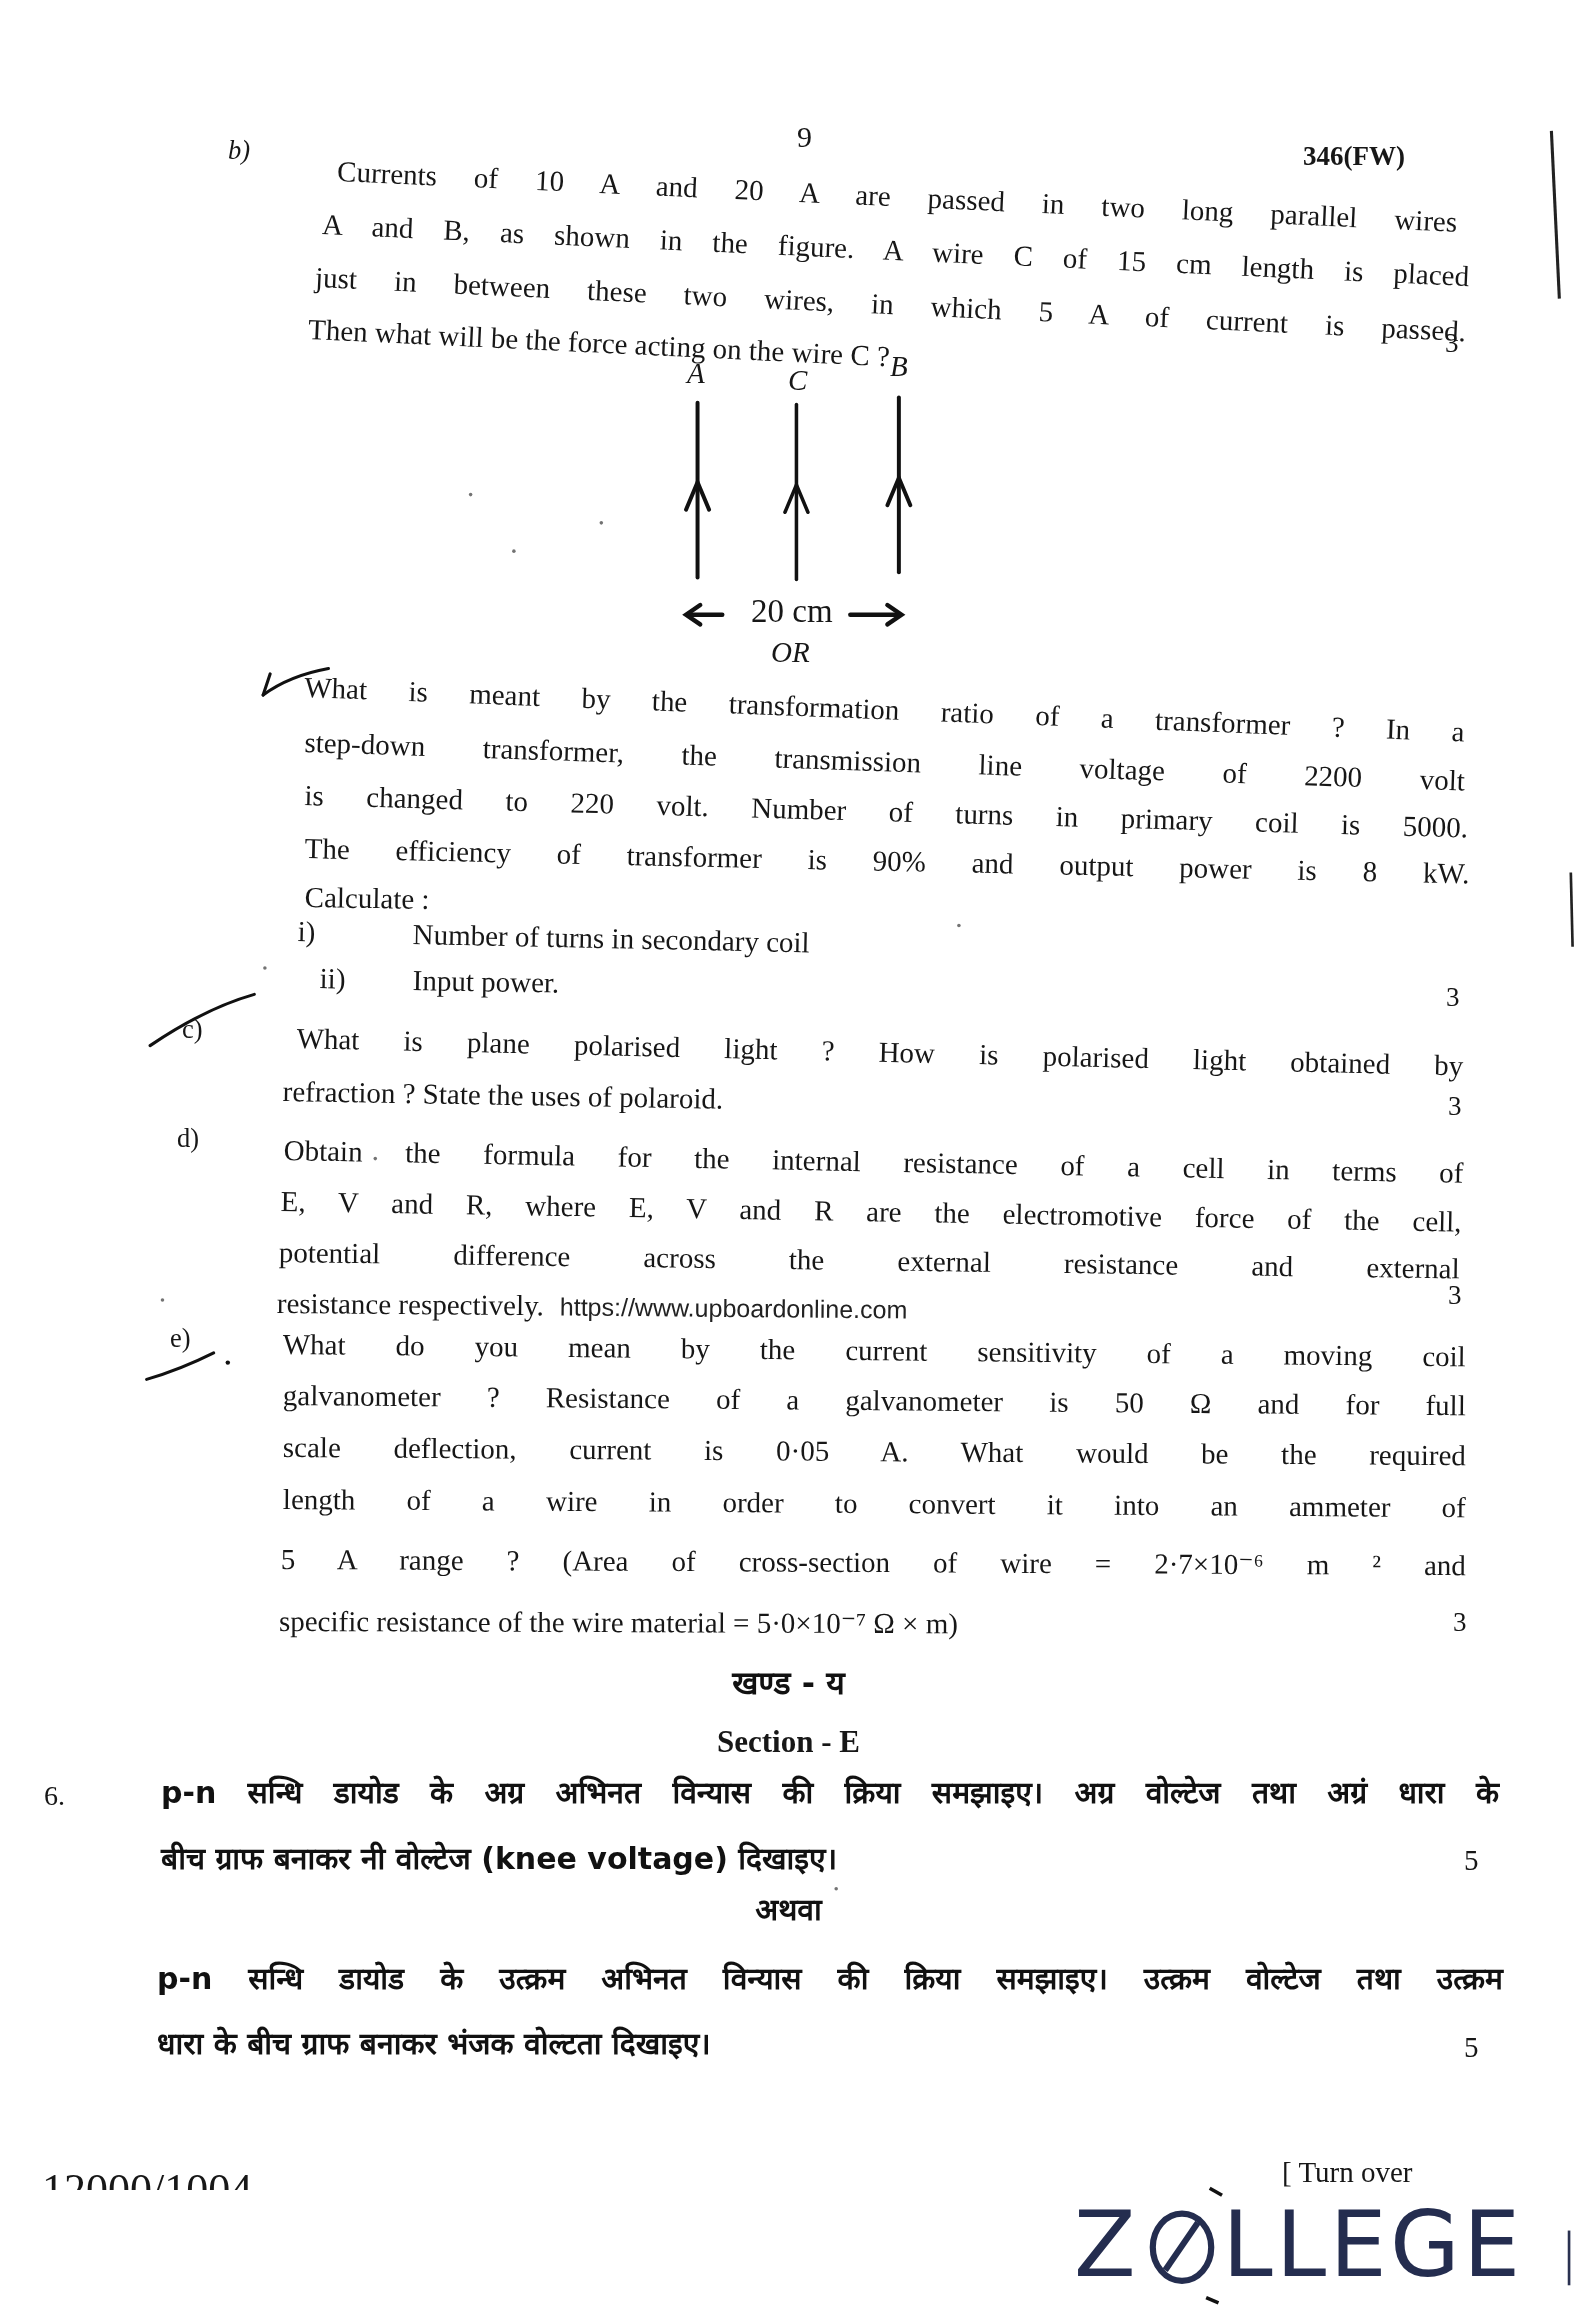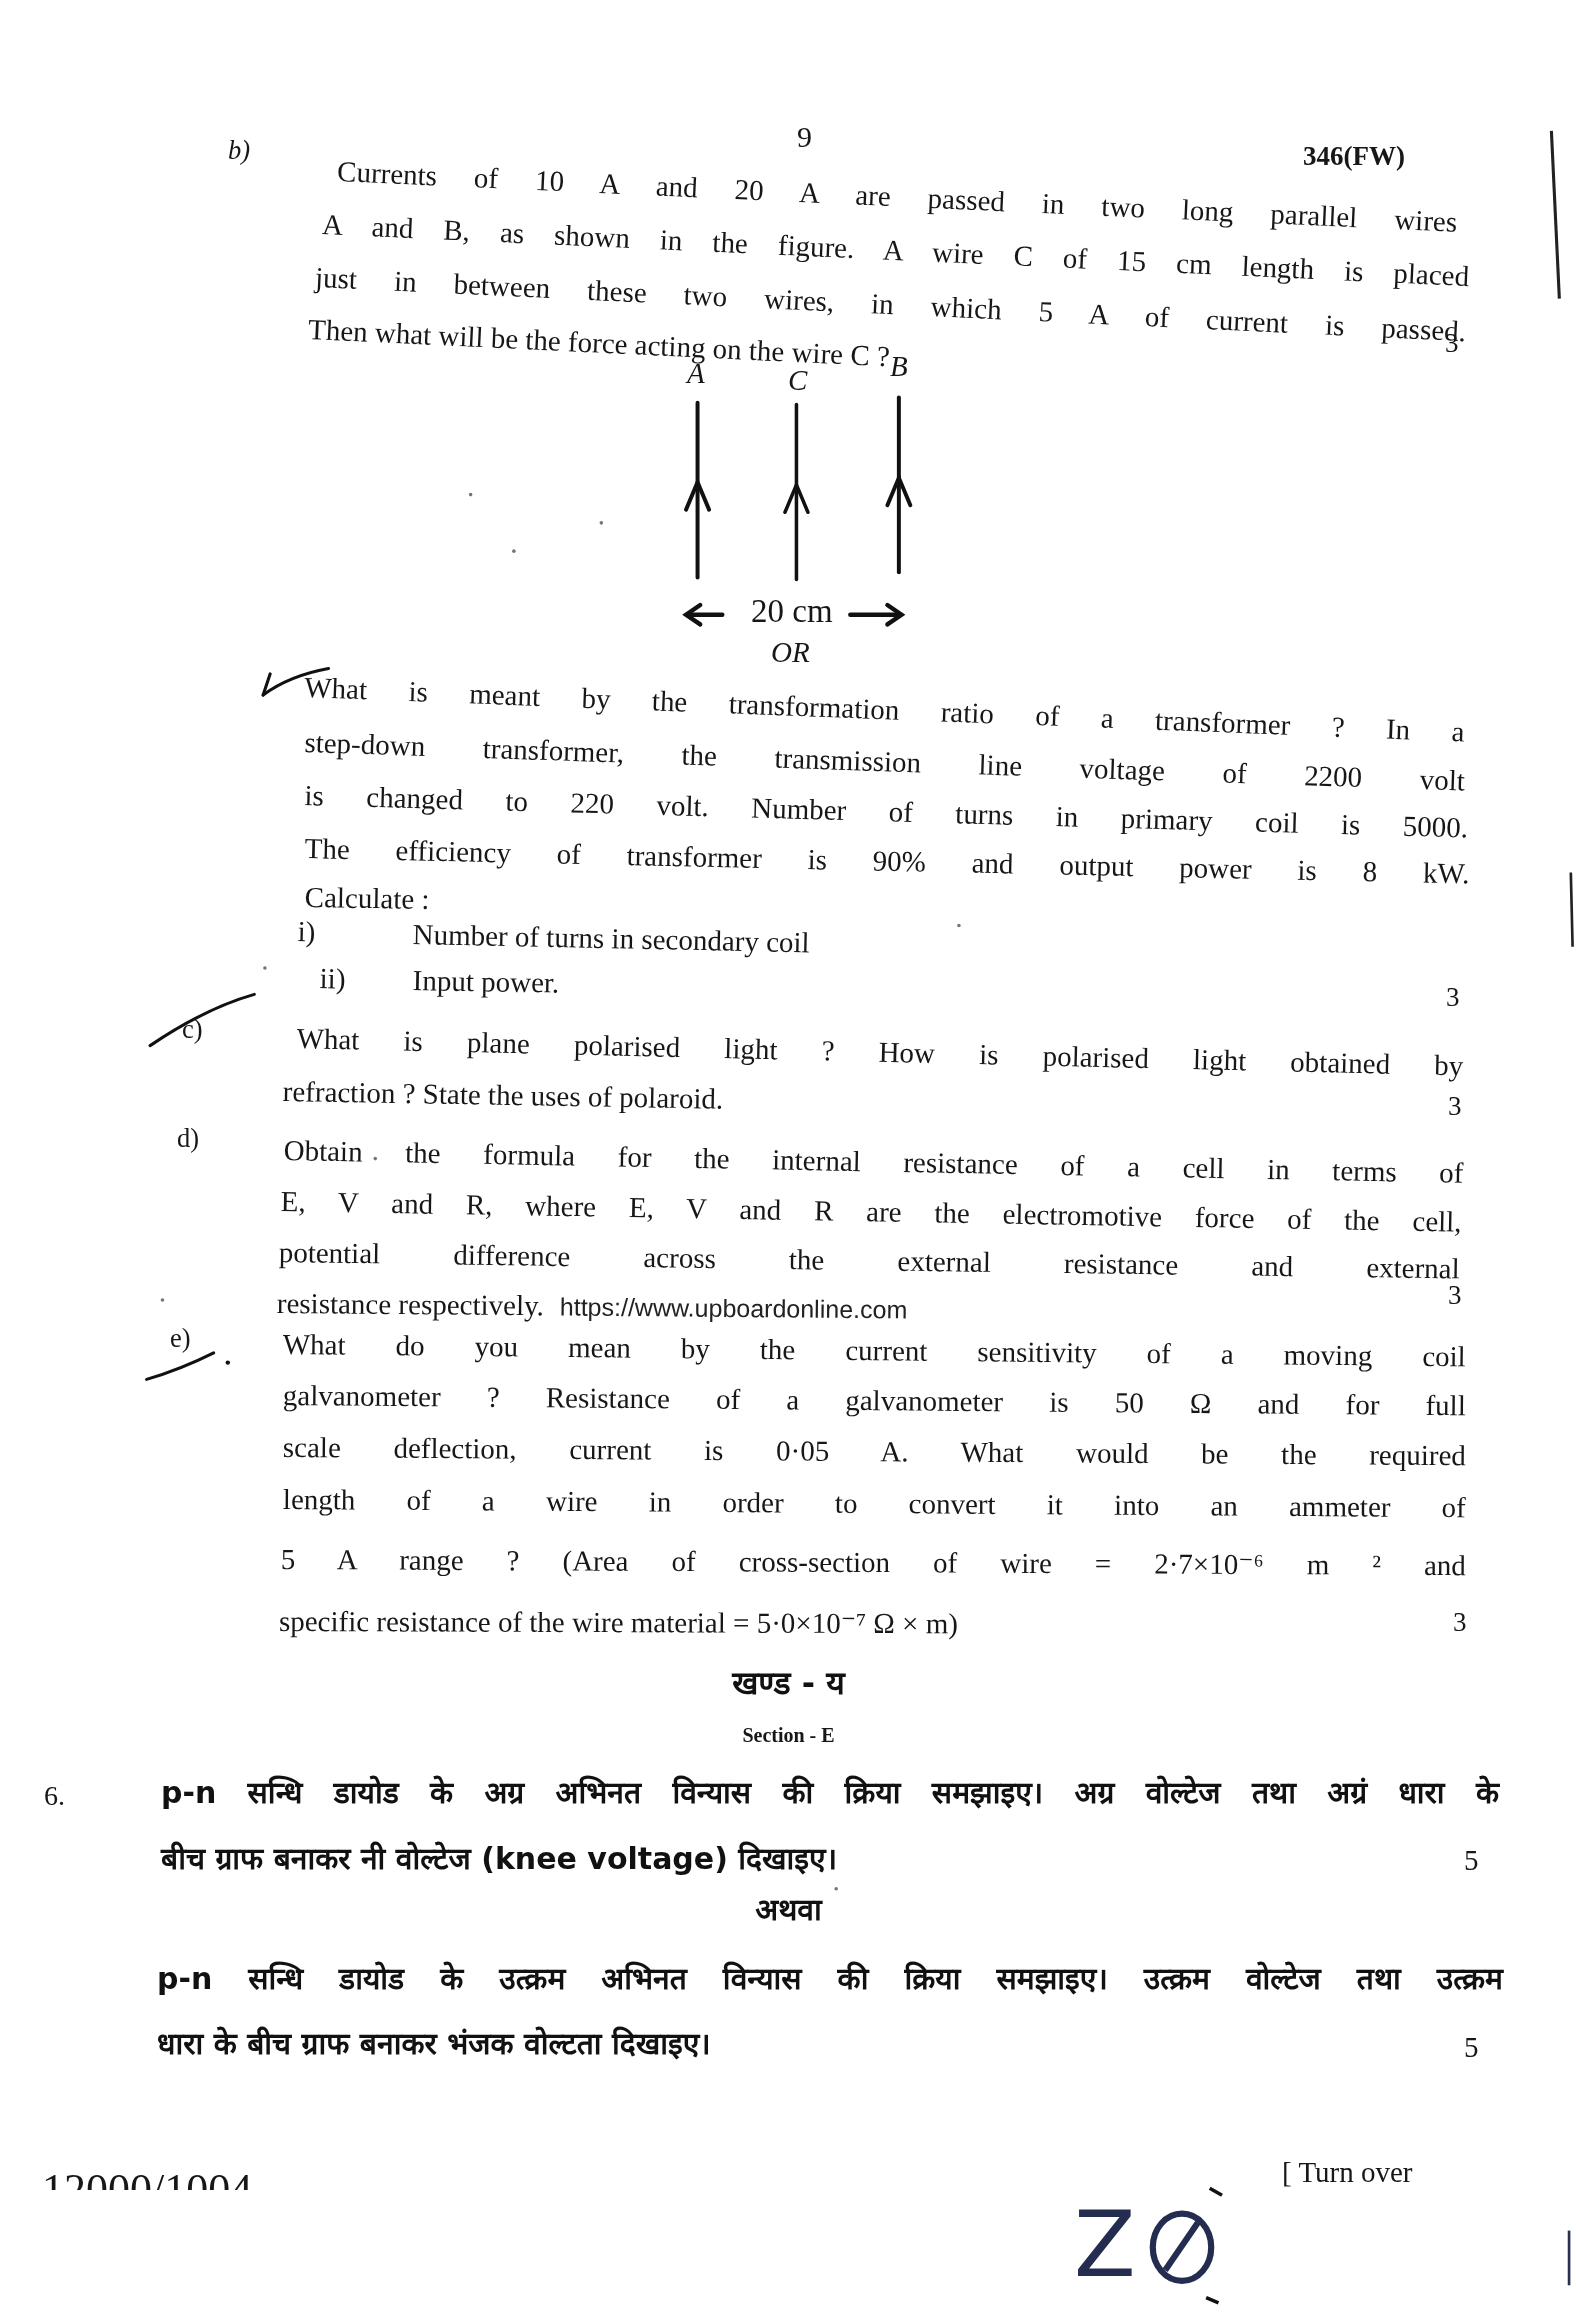--- a/index.html
+++ b/index.html
@@ -69,40 +69,41 @@
   <div class="ln" style="left:170px;top:1323px;font-size:26.5px;">e)</div>
   <div class="ln just" style="left:283px;top:1328px;width:1183px;transform:rotate(0.6deg);">What do you mean by the current sensitivity of a moving coil</div>
   <div class="ln just" style="left:283px;top:1379px;width:1183px;transform:rotate(0.5deg);">galvanometer ? Resistance of a galvanometer is 50 Ω and for full</div>
   <div class="ln just" style="left:283px;top:1431px;width:1183px;transform:rotate(0.4deg);">scale deflection, current is 0·05 A. What would be the required</div>
   <div class="ln just" style="left:283px;top:1483px;width:1183px;transform:rotate(0.4deg);">length of a wire in order to convert it into an ammeter of</div>
   <div class="ln just" style="left:281px;top:1543px;width:1185px;transform:rotate(0.3deg);">5 A range ? (Area of cross-section of wire = 2·7×10⁻⁶ m ² and</div>
   <div class="ln" style="left:279px;top:1605px;transform:rotate(0.2deg);">specific resistance of the wire material = 5·0×10⁻⁷ Ω × m)</div>
   <div class="ln marks" style="left:1453px;top:1607px;">3</div>
 
   <div class="ln hn center" style="top:1665px;font-size:32px;font-weight:700;">खण्ड - य</div>
-  <div class="ln bold center" style="top:1724px;font-size:20px;">Section - E</div>
+  <div class="ln bold center" style="top:1724px;font-size:31px;">Section - E</div>
 
   <div class="ln" style="left:44px;top:1780px;font-size:28px;">6.</div>
   <div class="ln hn just" style="left:161px;top:1776px;width:1338px;">p-n सन्धि डायोड के अग्र अभिनत विन्यास की क्रिया समझाइए। अग्र वोल्टेज तथा अग्रं धारा के</div>
   <div class="ln hn" style="left:161px;top:1842px;">बीच ग्राफ बनाकर नी वोल्टेज (knee voltage) दिखाइए।</div>
   <div class="ln marks" style="left:1464px;top:1844px;font-size:29px;">5</div>
   <div class="ln hn center" style="top:1893px;font-weight:700;">अथवा</div>
   <div class="ln hn just" style="left:157px;top:1962px;width:1346px;">p-n सन्धि डायोड के उत्क्रम अभिनत विन्यास की क्रिया समझाइए। उत्क्रम वोल्टेज तथा उत्क्रम</div>
   <div class="ln hn" style="left:157px;top:2027px;">धारा के बीच ग्राफ बनाकर भंजक वोल्टता दिखाइए।</div>
   <div class="ln marks" style="left:1464px;top:2031px;font-size:29px;">5</div>
 
   <div class="ln clip" style="left:42px;top:2165px;font-size:44px;height:25px;">12000/1004</div>
   <div class="ln" style="left:1282px;top:2156px;font-size:29px;">[ Turn over</div>
 
   <div class="logo" style="color:#242d4f;">
     <span class="lt">Z</span>
     <svg width="78" height="85" viewBox="0 0 88 96" style="margin:0 1.8px 0 3.5px;">
       <ellipse cx="44" cy="50" rx="33" ry="38" fill="none" stroke="#242d4f" stroke-width="7"></ellipse>
       <line x1="62" y1="22" x2="25" y2="76" stroke="#242d4f" stroke-width="7"></line>
     </svg>
+    <span class="lt">LLEGE</span>
   </div>
 
   <svg class="overlay" width="1577" height="2319" viewBox="0 0 1786 2626">
 
     <g stroke="#111" stroke-width="4.5" fill="none" stroke-linecap="round">
       <line x1="790" y1="456" x2="790" y2="654"></line>
       <polyline points="777,577 790,546 803,577"></polyline>
     </g>
 
     <g stroke="#111" stroke-width="4" fill="none" stroke-linecap="round">

